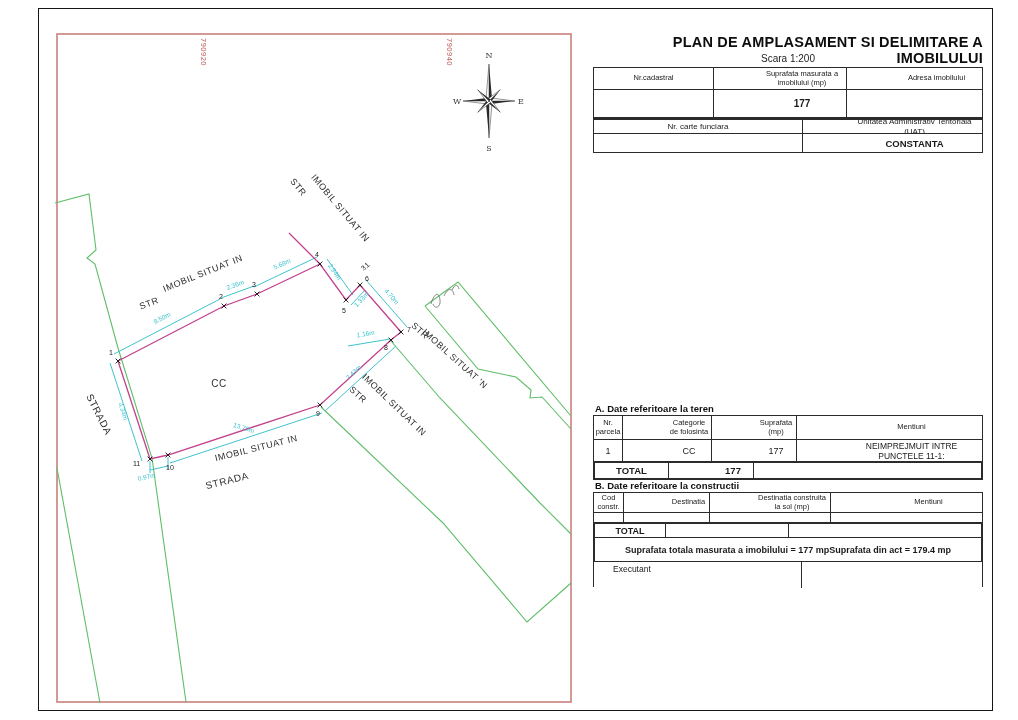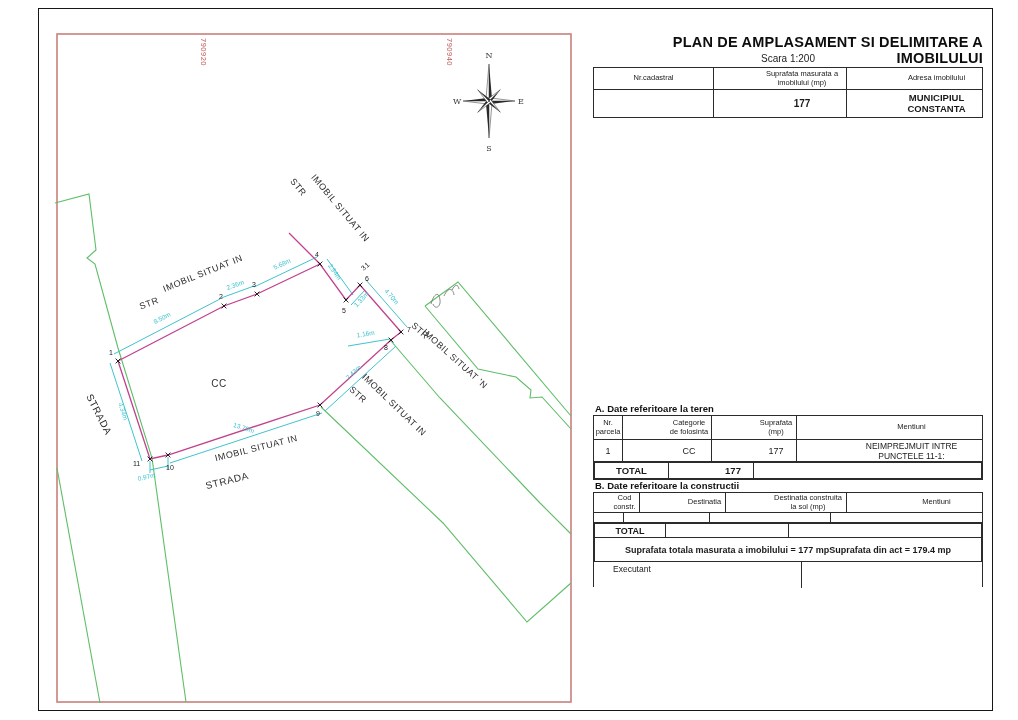--- a/index.html
+++ b/index.html
@@ -142,24 +142,33 @@
 
   <div class="tbl" style="top:67px;">
     <div class="trow" style="height:21px;">
       <div class="tc hdr" style="width:120px;">Nr.cadastral</div>
       <div class="tc hdr" style="width:89px;">Suprafata masurata a imobilului (mp)</div>
       <div class="tc hdr last">Adresa imobilului</div>
     </div>
     <div class="trow" style="height:27px;">
       <div class="tc val" style="width:120px;"></div>
       <div class="tc val bold" style="width:89px;font-size:10px;">177</div>
-      <div class="tc val bold last top" style="font-size:9.5px;">MUNICIPIUL CONSTANTA</div>
-    </div>
-  </div>
-
+    </div>
+  </div>
+
+  <div class="tbl" style="top:118px;border-top-width:2px;">
+    <div class="trow" style="height:13px;">
+      <div class="tc hdr" style="width:209px;font-size:8px;">Nr. carte funciara</div>
+      <div class="tc hdr last" style="font-size:8px;">Unitatea Administrativ Teritoriala (UAT)</div>
+    </div>
+    <div class="trow" style="height:18px;">
+      <div class="tc val" style="width:209px;"></div>
+      <div class="tc val bold last" style="font-size:9.5px;">CONSTANTA</div>
+    </div>
+  </div>
 
   <div class="sect" style="top:403px;">A. Date referitoare la teren</div>
   <div class="tbl" style="top:415px;">
     <div class="trow" style="height:23px;">
       <div class="tc hdr" style="width:29px;">Nr. parcela</div>
       <div class="tc hdr" style="width:45px;">Categorie de folosinta</div>
       <div class="tc hdr" style="width:41px;">Suprafata (mp)</div>
       <div class="tc hdr last">Mentiuni</div>
     </div>
     <div class="trow" style="height:21px;">
@@ -173,21 +182,21 @@
     <div class="trow" style="height:15px;">
       <div class="tc bold" style="width:74px;font-size:9.5px;">TOTAL</div>
       <div class="tc bold" style="width:41px;font-size:9.5px;">177</div>
       <div class="tc last"></div>
     </div>
   </div>
 
   <div class="sect" style="top:480px;">B. Date referitoare la constructii</div>
   <div class="tbl" style="top:492px;">
     <div class="trow" style="height:19px;">
-      <div class="tc hdr" style="width:30px;margin-left:16px;">Cod constr.</div>
+      <div class="tc hdr" style="width:30px;">Cod constr.</div>
       <div class="tc hdr" style="width:42px;">Destinatia</div>
       <div class="tc hdr" style="width:77px;">Destinatia construita la sol (mp)</div>
       <div class="tc hdr last">Mentiuni</div>
     </div>
     <div class="trow" style="height:9px;">
       <div class="tc" style="width:30px;"></div>
       <div class="tc" style="width:42px;"></div>
       <div class="tc" style="width:77px;"></div>
       <div class="tc last"></div>
     </div>

